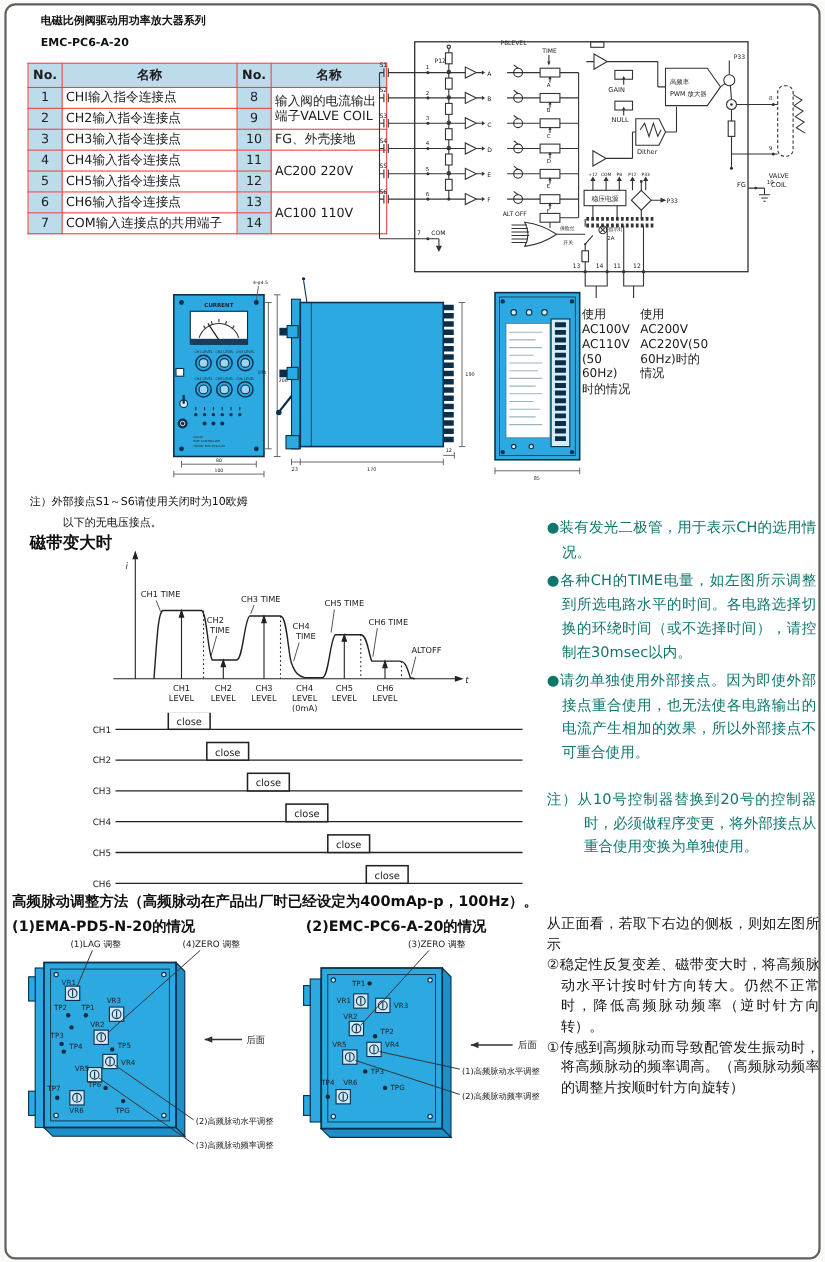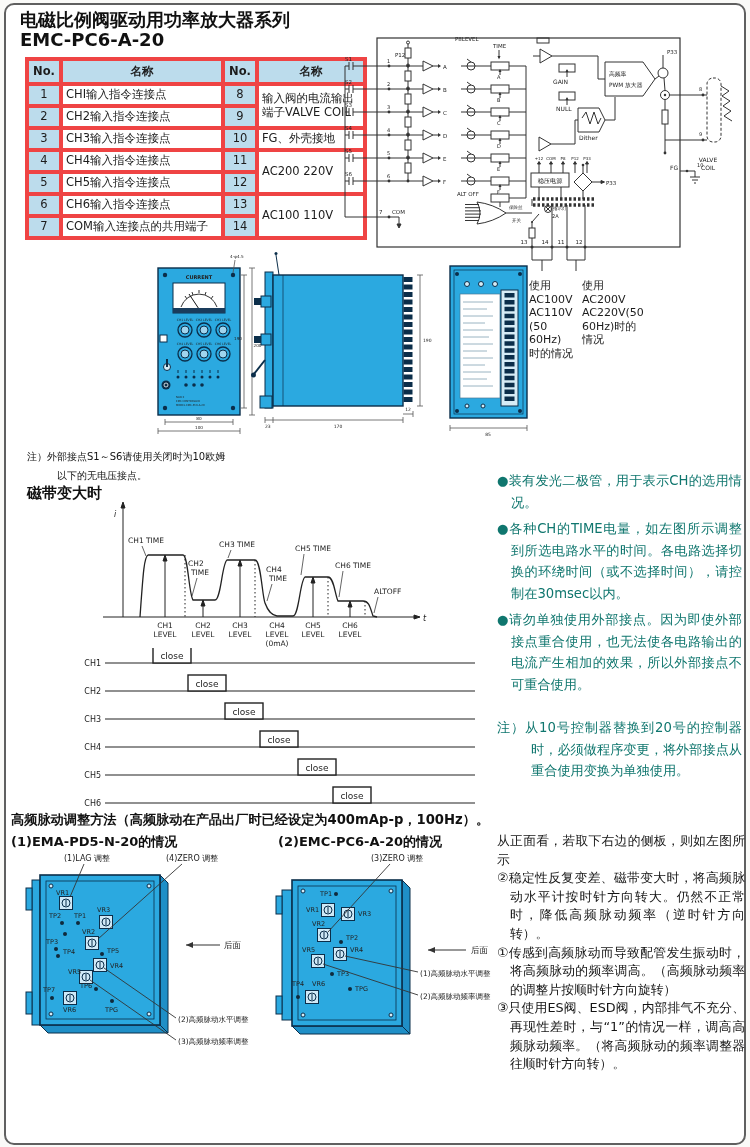--- a/index.html
+++ b/index.html
@@ -1,23 +1,23 @@
 <!DOCTYPE html>
 <html><head>
 <meta charset="utf-8">
 <style>
   html,body{margin:0;padding:0;}
   body{position:relative;width:750px;height:1147px;background:#fafaf8;
        font-family:"DejaVu Sans","Liberation Sans",sans-serif;color:#1c1c1c;}
   .page-border{position:absolute;left:4px;top:3px;width:738px;height:1138px;
        border:2px solid #606060;border-radius:10px;background:#ffffff;}
   .abs{position:absolute;}
-  .doc-title{left:20px;top:10px;font-size:18px;font-weight:bold;line-height:20px;color:#111;}
+  .doc-title{left:37px;top:10px;font-size:10px;font-weight:bold;line-height:20px;color:#111;}
   table.tt{position:absolute;left:25px;top:57px;border-collapse:collapse;font-size:11.5px;}
-  table.tt th,table.tt td{border:4px solid #ef4444;padding:1px 3px;line-height:1.2;}
+  table.tt th,table.tt td{border:1px solid #ef4444;padding:1px 3px;line-height:1.2;}
   table.tt th{background:#bcdcec;font-weight:bold;height:19px;}
   table.tt td{height:16px;}
   td.no{background:#bcdcec;text-align:center;width:24px;}
   td.nm1{width:152px;} td.nm2{width:98px;margin-left:32px;}
   svg text{font-family:"DejaVu Sans","Liberation Sans",sans-serif;fill:#222;}
   .acnote{font-size:11px;line-height:13.5px;color:#1c1c1c;}
   .note2{left:27px;top:447px;font-size:10px;line-height:19px;color:#111;}
   .note2 .ind{padding-left:30px;}
   .h-usage{left:27px;top:484px;font-size:15px;font-weight:bold;color:#111;}
   .rightcol{left:497px;top:470px;width:245px;font-size:13.2px;line-height:21.5px;
@@ -736,14 +736,13 @@
     <line x1="160" y1="100" x2="198" y2="100" stroke="#333" stroke-width="1.2"></line>
     <polygon points="160,100 167,97 167,103" fill="#333"></polygon>
     <text x="203" y="103" font-size="8.5" fill="#111">后面</text>
   </g>
 </svg>
 
 <div class="abs bottomcol">
   <div>从正面看，若取下右边的侧板，则如左图所示</div>
   <div class="hang">②稳定性反复变差、磁带变大时，将高频脉动水平计按时针方向转大。仍然不正常时，降低高频脉动频率（逆时针方向转）。</div>
   <div class="hang">①传感到高频脉动而导致配管发生振动时，将高频脉动的频率调高。（高频脉动频率的调整片按顺时针方向旋转）</div>
-  <div class="hang">③只使用ES阀、ESD阀，内部排气不充分、再现性差时，与“1”的情况一样，调高高频脉动频率。（将高频脉动的频率调整器往顺时针方向转）。</div>
 </div>
 
 </body></html>

